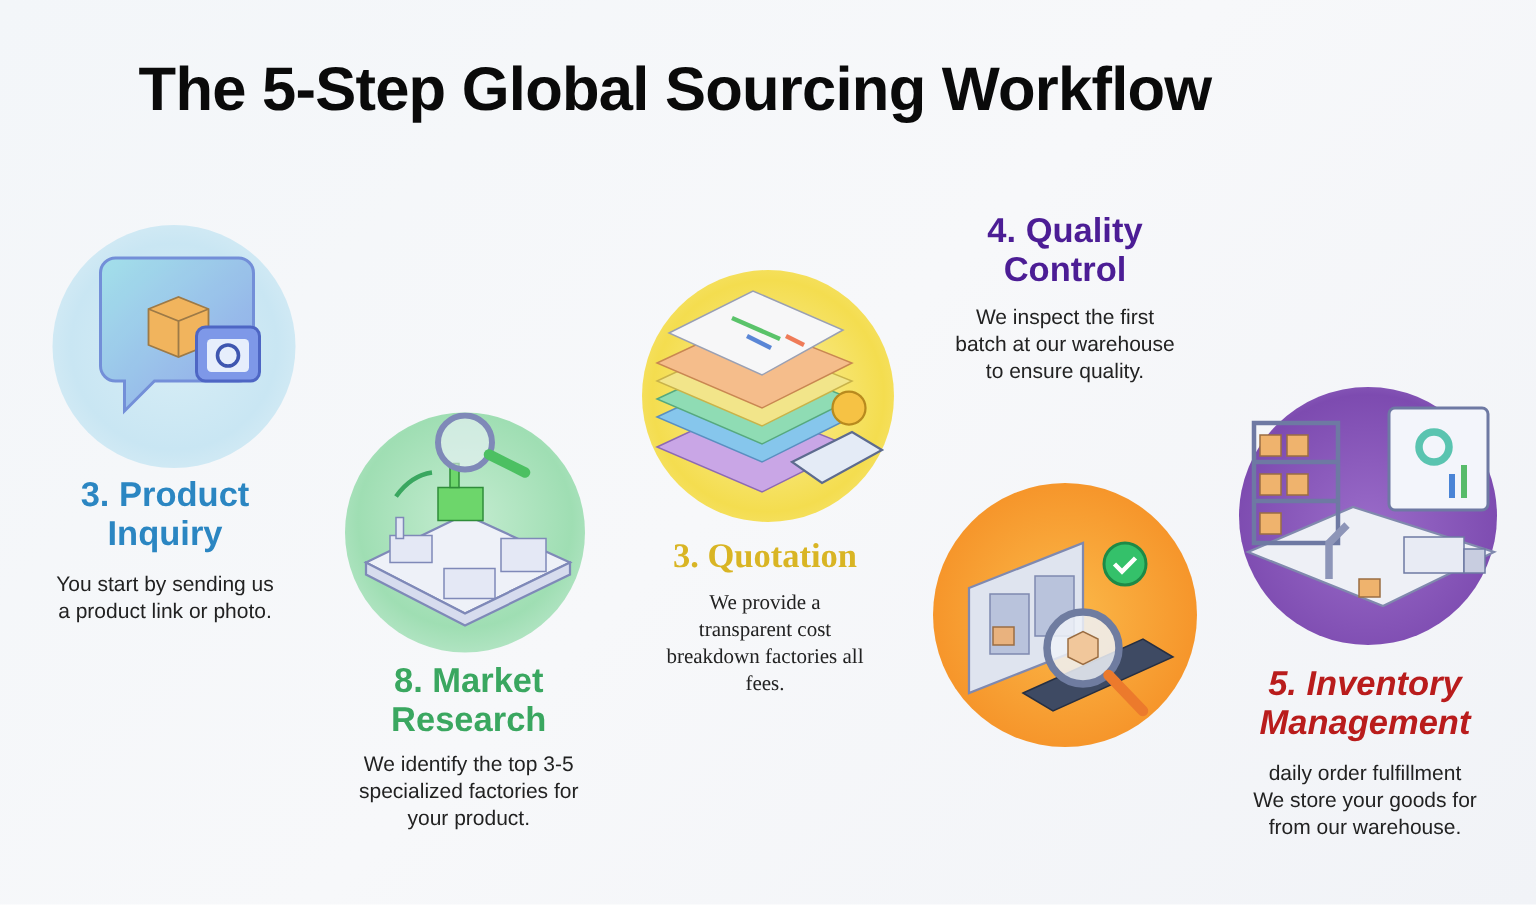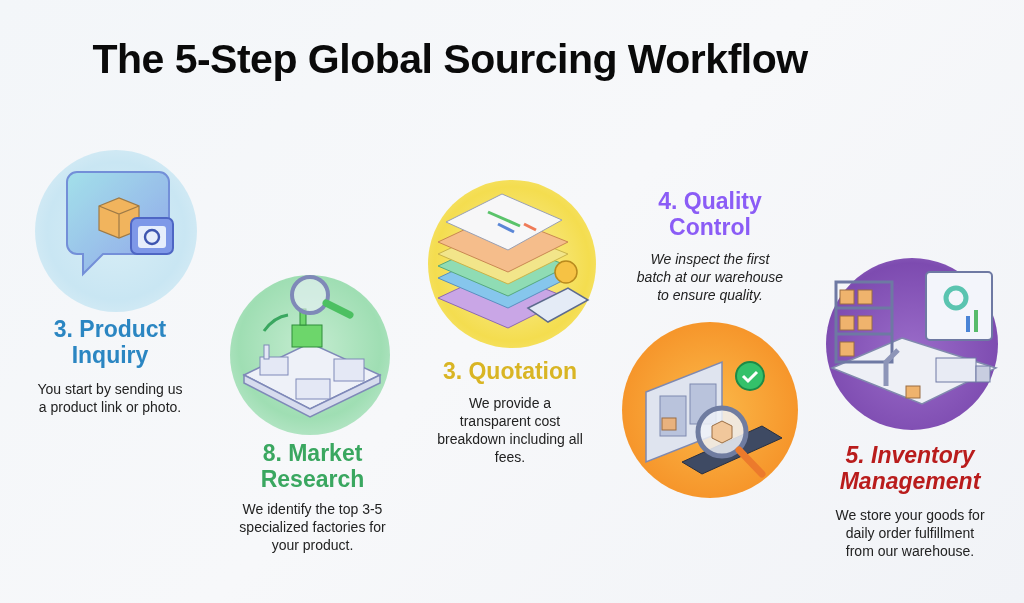--- a/index.html
+++ b/index.html
@@ -29,29 +29,29 @@
 
   
   #c2 { left: 230px; top: 275px; width: 160px; height: 160px;
         background: radial-gradient(circle at 50% 45%, #c4ecd0 0%, #9fdeb3 60%, #cfeedc 100%); }
   #s2 { left: 215px; top: 440px; width: 195px; }
   #s2 .step-title { color: #3aa760; }
 
   
   #c3 { left: 428px; top: 180px; width: 168px; height: 168px;
         background: radial-gradient(circle at 50% 50%, #fbf0a3 0%, #f4dd4f 65%, #f8ea93 100%); }
-  #s3 { left: 415px; top: 358px; width: 190px; }
+  #s3 { left: 415px; top: 358px; width: 190px; font-family: Liberation Serif, serif; }
   #s3 .step-title { color: #d9b524; }
 
   
   #c4 { left: 622px; top: 322px; width: 176px; height: 176px;
         background: radial-gradient(circle at 50% 50%, #fbb94a 0%, #f6962b 70%, #fab763 100%); }
   #s4 { left: 610px; top: 140px; width: 200px; }
-  #s4 .step-title { color: #8b5cf6; margin-top: 48px; }
-  #s4 .step-desc { margin-top: 10px; font-style: italic; }
+  #s4 .step-title { color: #4c1d95; }
+  #s4 .step-desc { margin-top: 10px; }
 
   
   #c5 { left: 826px; top: 258px; width: 172px; height: 172px;
         background: radial-gradient(circle at 50% 55%, #9a6cc9 0%, #7d4bb0 70%, #a985d2 100%); }
   #s5 { left: 805px; top: 442px; width: 210px; }
   #s5 .step-title { color: #b91c1c; font-style: italic; }
   #s5 .step-desc { margin-top: 12px; }
 </style>
 </head>
 <body>
@@ -125,21 +125,21 @@
     <line x1="96" y1="44" x2="108" y2="50" stroke="#ef7b58" stroke-width="3"></line>
     <circle cx="138" cy="92" r="11" fill="#f6c244" stroke="#b88a1e" stroke-width="1.5"></circle>
     <path d="M100 128 L140 108 L160 120 L120 142 Z" fill="#e4ebf6" stroke="#5d6b8f" stroke-width="1.5"></path>
   </svg>
 </div>
 <div class="step" id="s3">
   <div class="step-title">3. Quotation</div>
   <div class="step-desc" style="margin-top:10px;">
     <div>We provide a</div>
     <div>transparent cost</div>
-    <div>breakdown including all</div>
+    <div>breakdown factories all</div>
     <div>fees.</div>
   </div>
 </div>
 
 <div class="step" id="s4">
   <div class="step-title">
     <div>4. Quality</div>
     <div>Control</div>
   </div>
   <div class="step-desc">
@@ -183,17 +183,17 @@
     <path d="M60 128 v-24 l12 -12" fill="none" stroke="#8d95b8" stroke-width="5"></path>
     <rect x="80" y="128" width="14" height="12" fill="#efb36d" stroke="#9a6d43"></rect>
   </svg>
 </div>
 <div class="step" id="s5">
   <div class="step-title">
     <div>5. Inventory</div>
     <div>Management</div>
   </div>
   <div class="step-desc">
+    <div>daily order fulfillment</div>
     <div>We store your goods for</div>
-    <div>daily order fulfillment</div>
     <div>from our warehouse.</div>
   </div>
 </div>
 
 </body></html>

